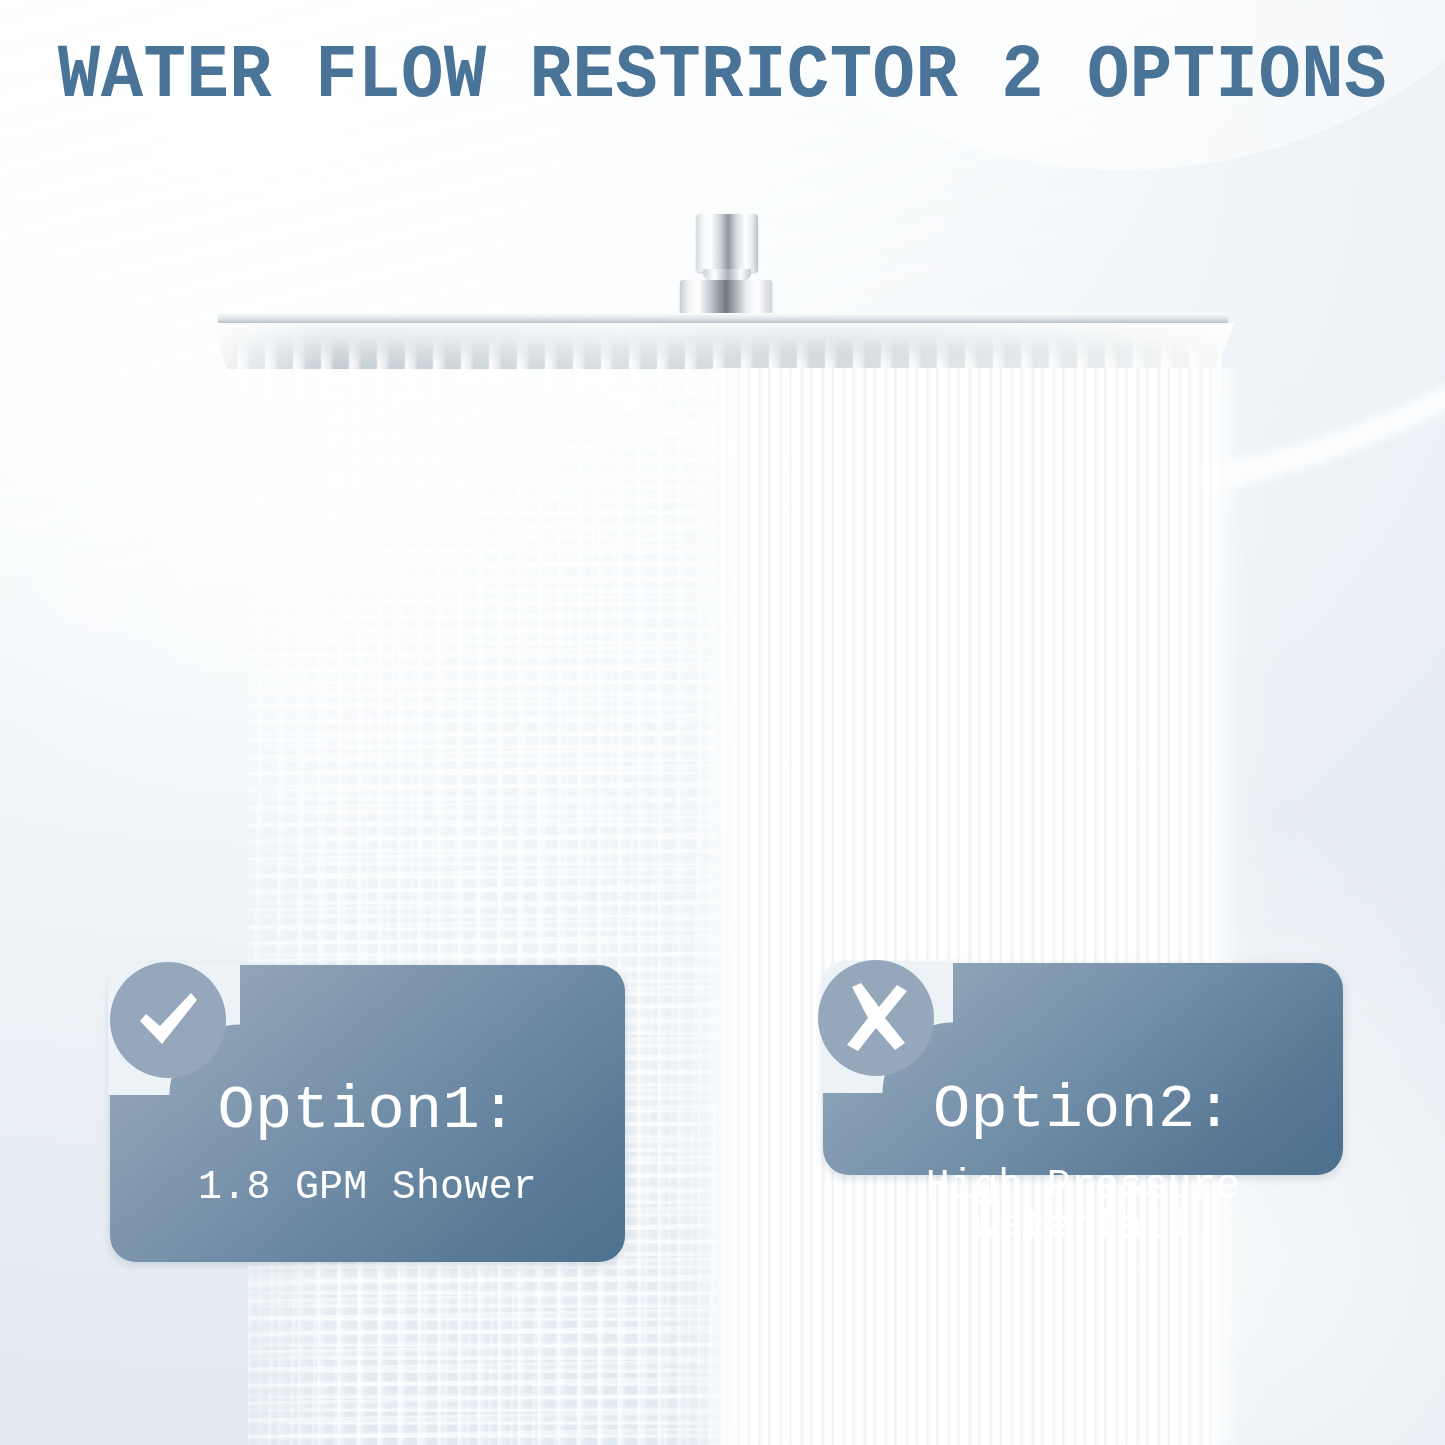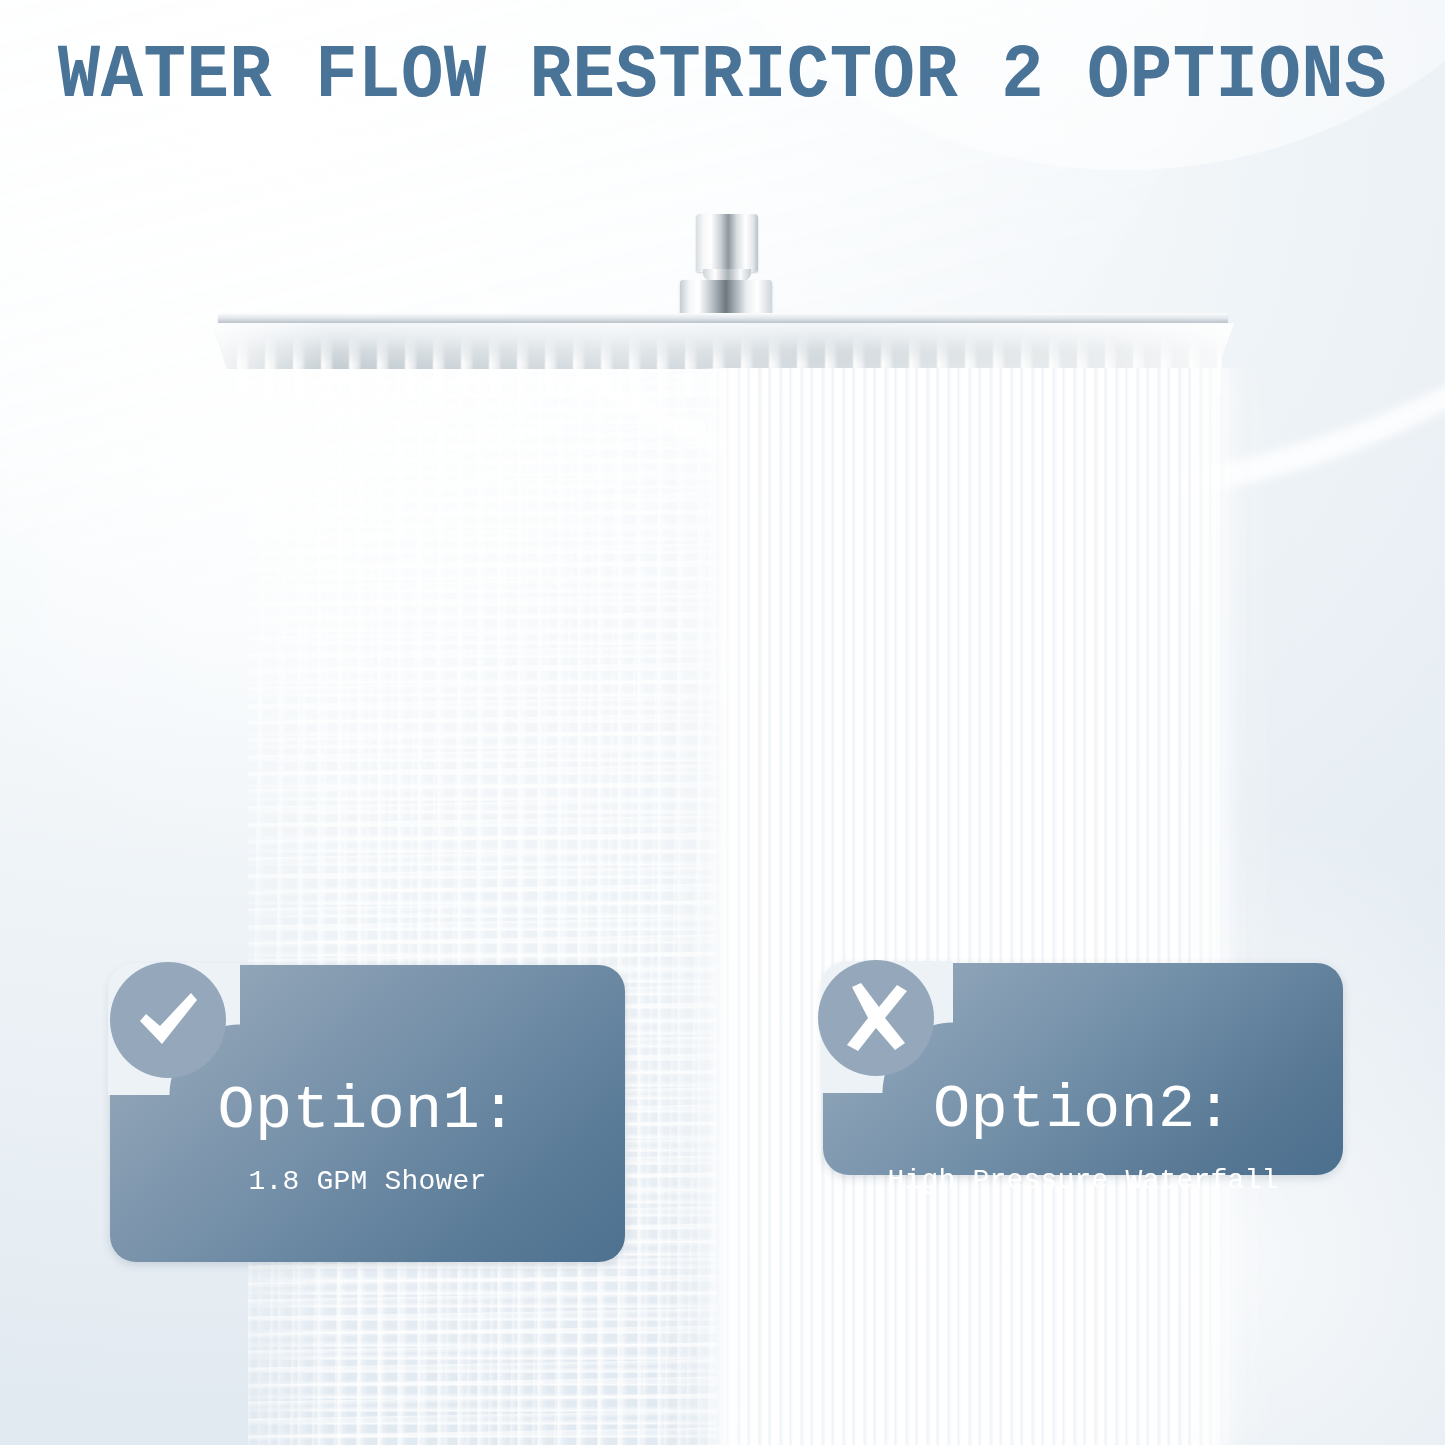--- a/index.html
+++ b/index.html
@@ -206,21 +206,21 @@
   #badge-x{left:818px;top:960px;}
   .badge svg{display:block;}
 
   .opt-title{
     position:absolute;left:0;right:0;text-align:center;
     font-size:62px;font-weight:300;line-height:1;color:#ffffff;
     letter-spacing:.3px;
   }
   .opt-sub{
     position:absolute;left:0;right:0;text-align:center;
-    font-size:28px;font-weight:400;line-height:1;color:#ffffff;
+    font-size:40px;font-weight:400;line-height:1;color:#ffffff;
     letter-spacing:.2px;
   }
   #card-left .opt-title{top:115px;}
   #card-left .opt-sub{top:203px;}
   #card-right .opt-title{top:116px;}
   #card-right .opt-sub{top:204px;}
 </style>
 </head>
 <body>
 

